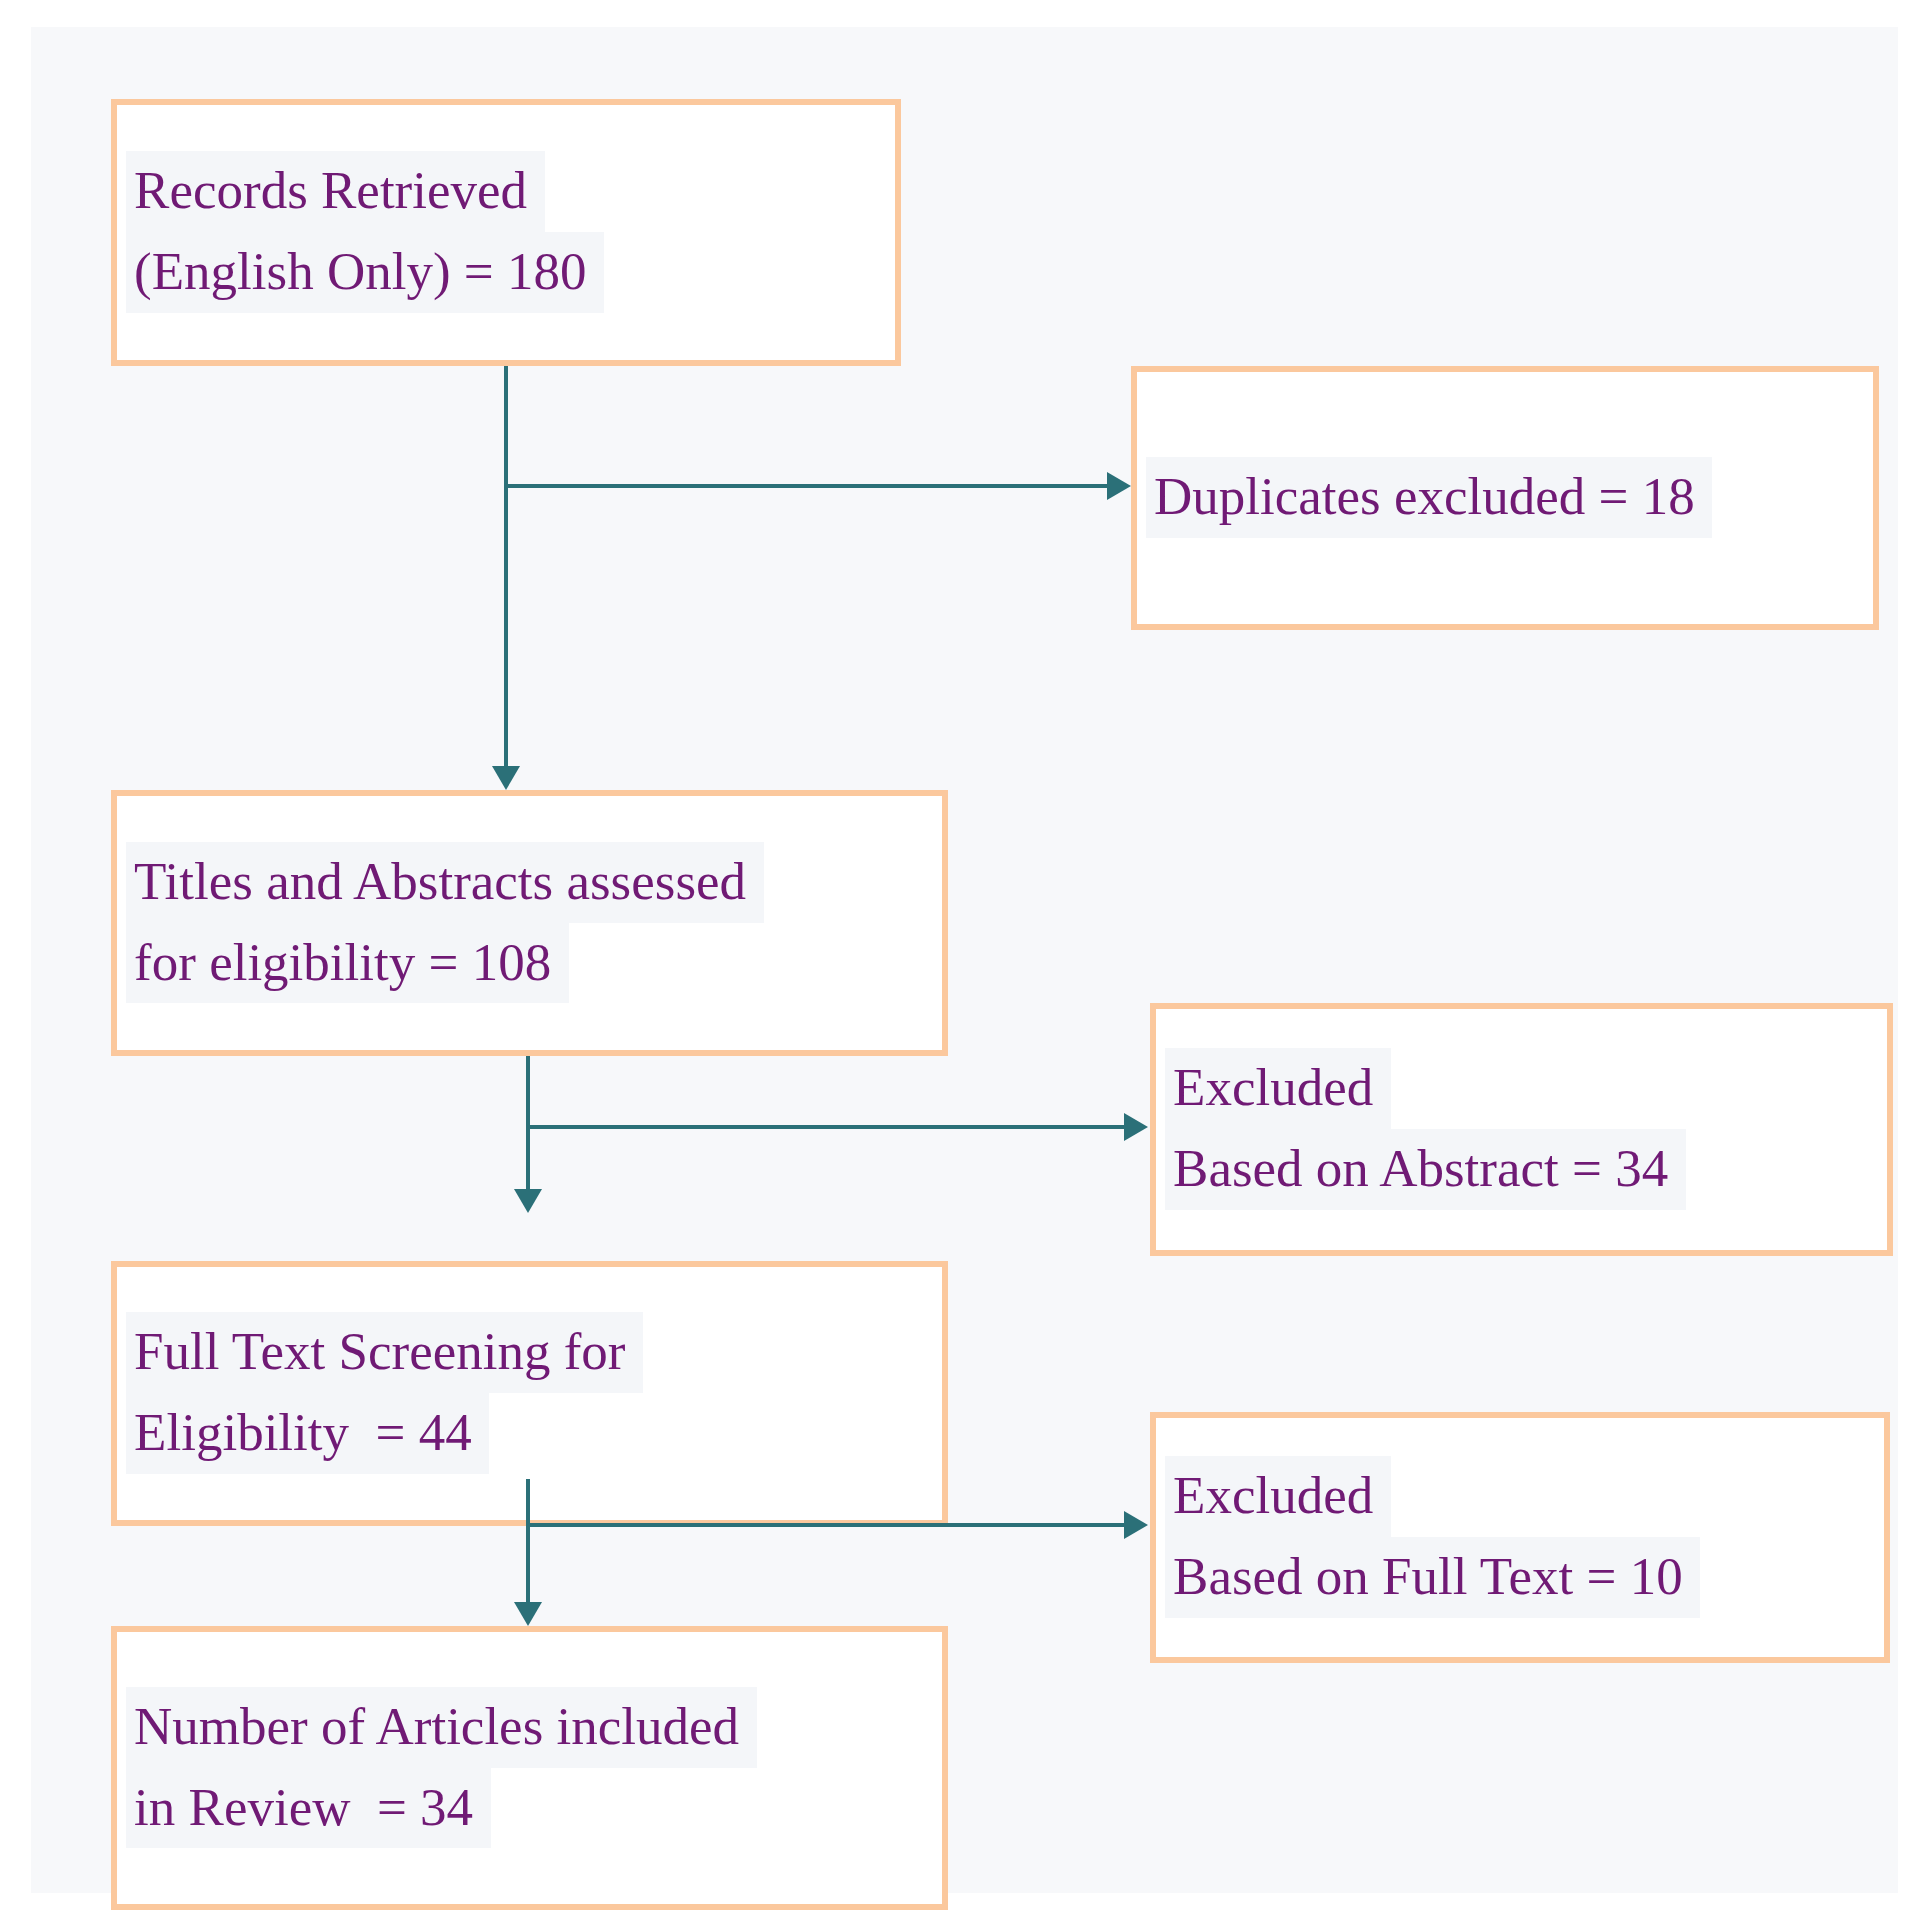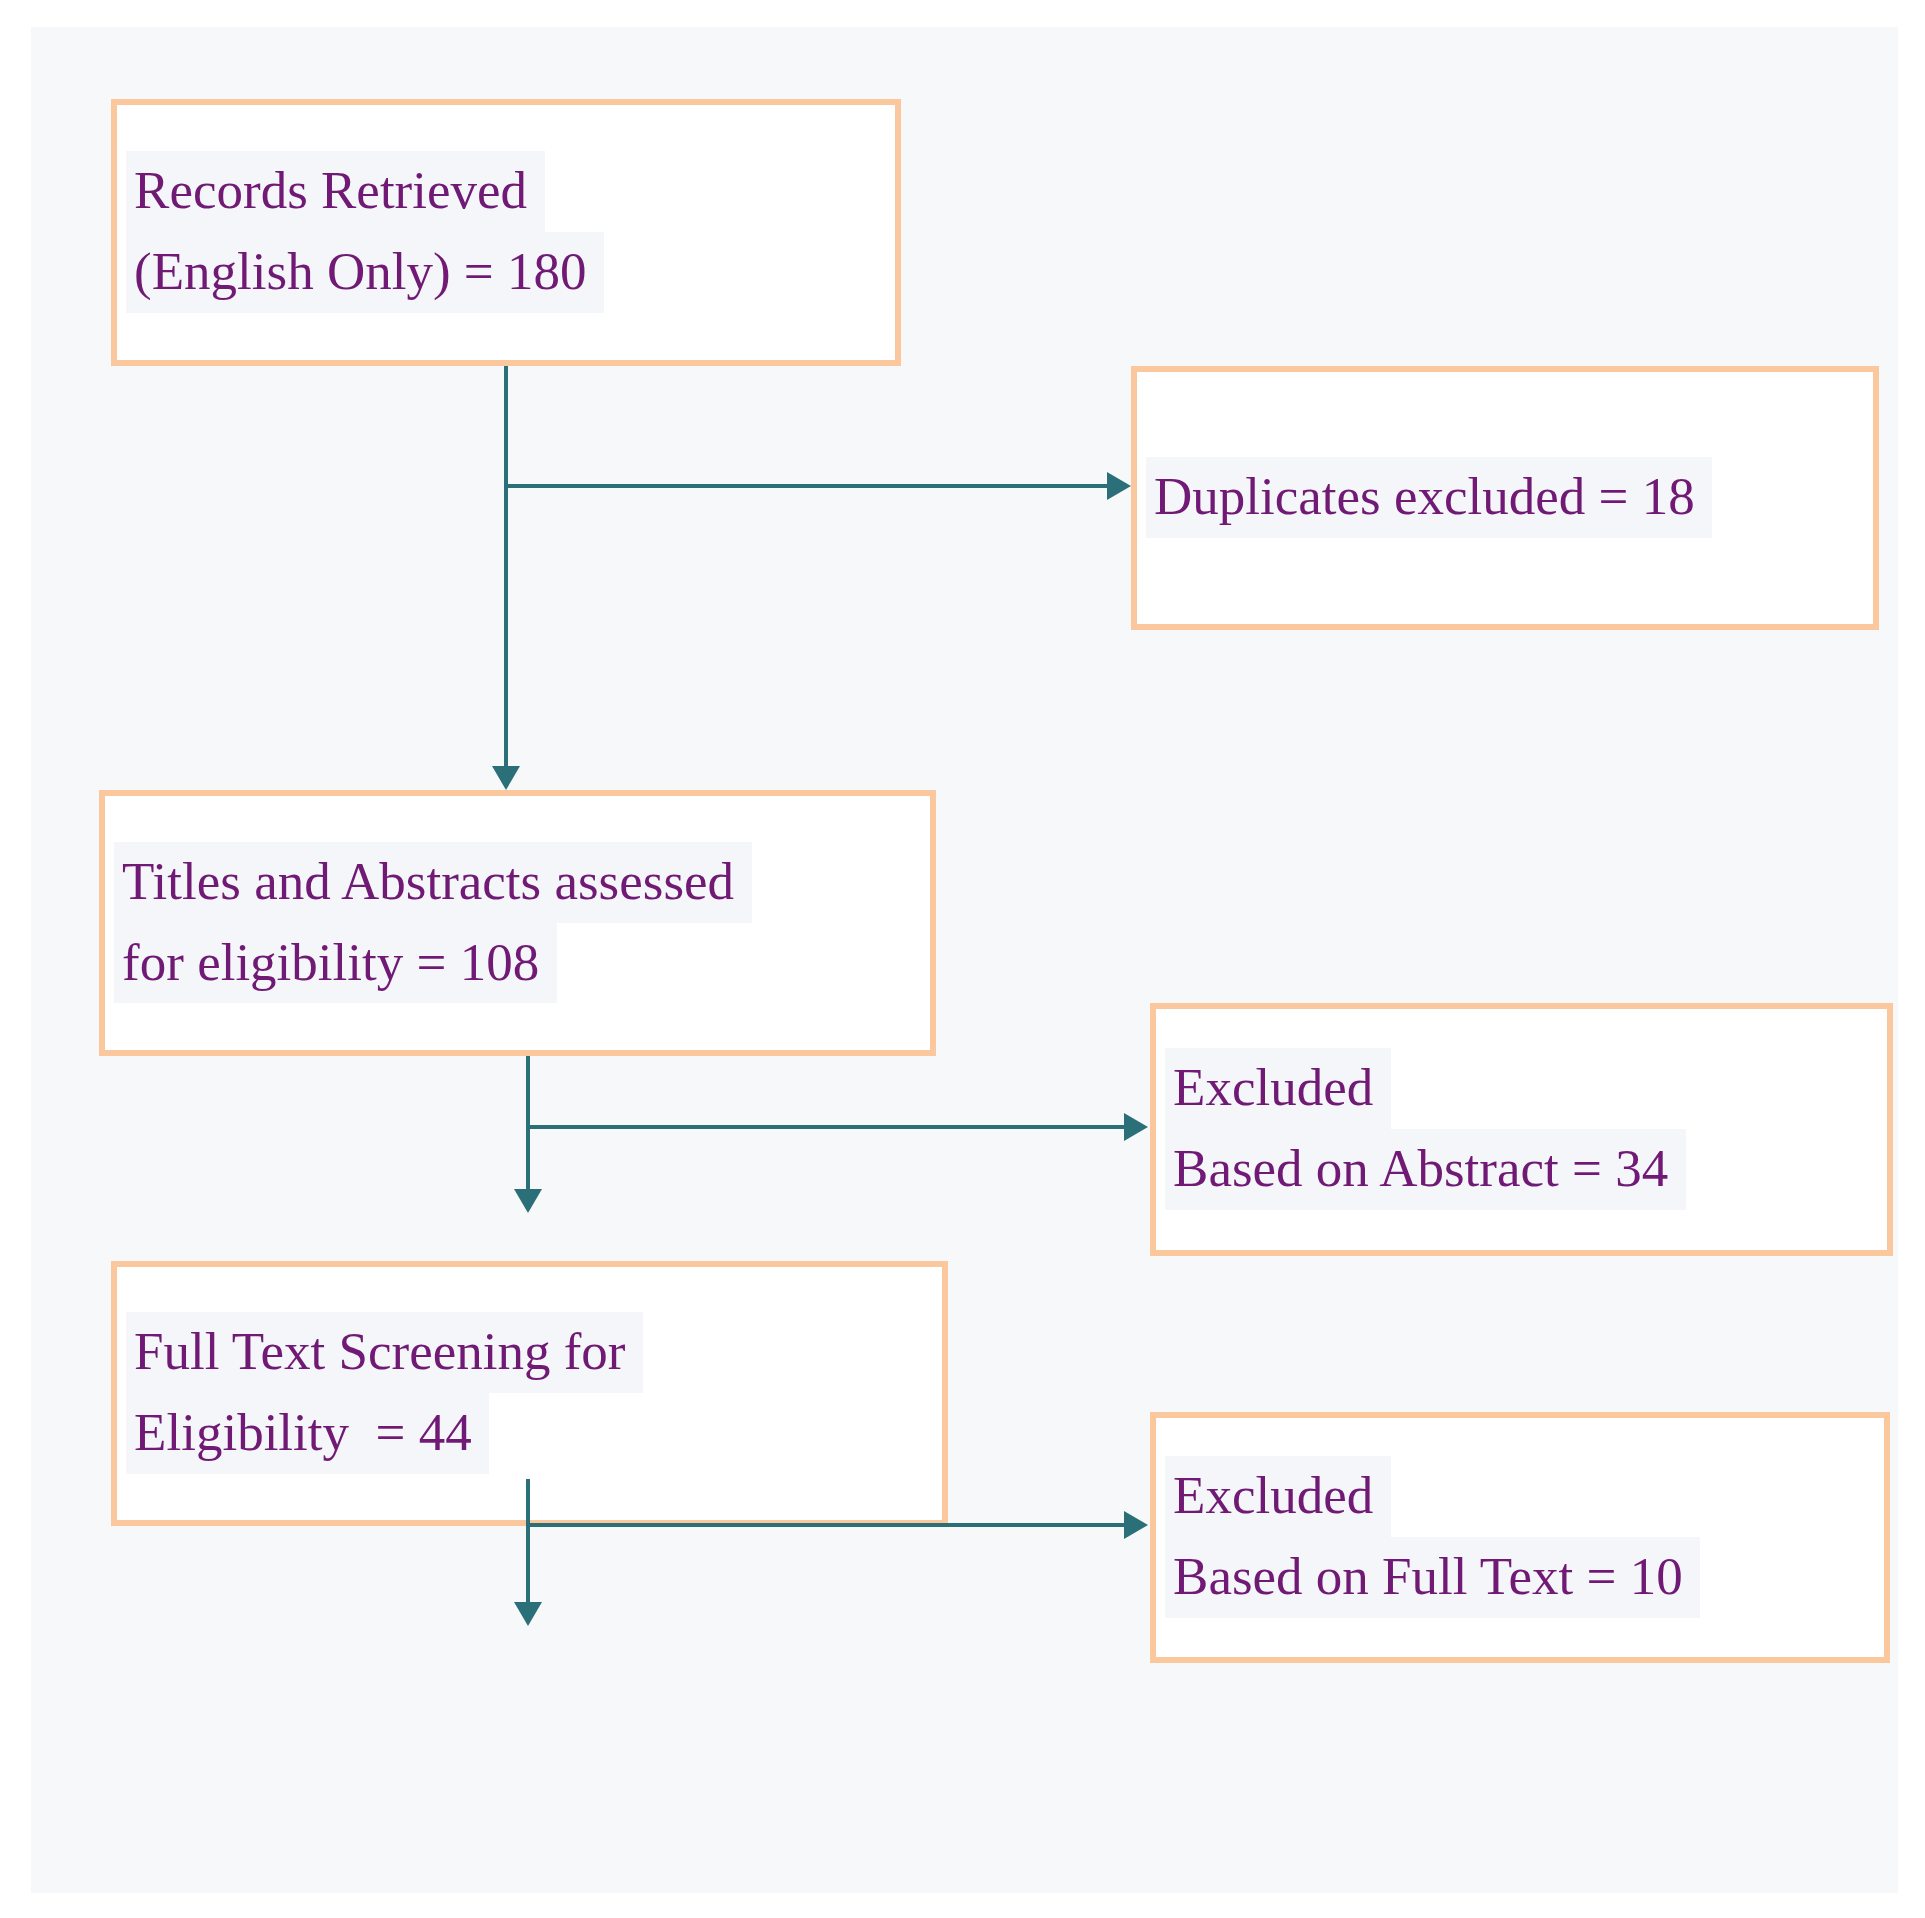--- a/index.html
+++ b/index.html
@@ -44,21 +44,21 @@
     display: inline-block;
     background: #f4f6f9;
     padding: 4px 17.6px 5.6px 8px;
     white-space: pre;
   }
   .flowbox .line.indent span {
   }
   
   .box-records   { left: 80px;  top: 72px;   width: 790px;  height: 267px; }
   .box-duplicates{ left: 1100px; top: 339px;  width: 748px;  height: 264px; }
-  .box-titles    { left: 68px;  top: 763px;  width: 837px; height: 266px; }
+  .box-titles    { left: 80px;  top: 763px;  width: 837px; height: 266px; }
   .box-excl-ta   { left: 1119px; top: 976px; width: 743px;  height: 253px; }
   .box-fulltext  { left: 80px;  top: 1234px; width: 837px; height: 265px; }
   .box-excl-ft   { left: 1119px; top: 1385px; width: 740px;  height: 251px; }
   .box-included  { left: 80px;  top: 1599px; width: 837px; height: 284px; }
 
   
   .vline, .hline {
     position: absolute;
     background: #2b7078;
   }
@@ -122,20 +122,24 @@
     <div class="flowbox box-fulltext">
       <div class="line"><span>Full Text Screening for</span></div>
       <div class="line"><span>Eligibility  = 44</span></div>
     </div>
 
     <div class="flowbox box-excl-ft">
       <div class="line indent"><span>Excluded</span></div>
       <div class="line"><span>Based on Full Text = 10</span></div>
     </div>
 
+    <div class="flowbox box-included">
+      <div class="line"><span>Number of Articles included</span></div>
+      <div class="line"><span>in Review  = 34</span></div>
+    </div>
 
     <div class="vline v1"></div>
     <div class="arrow-down ad1"></div>
     <div class="hline h1"></div>
     <div class="arrow-right ar1"></div>
 
     <div class="vline v2"></div>
     <div class="arrow-down ad2"></div>
     <div class="hline h2"></div>
     <div class="arrow-right ar2"></div>

